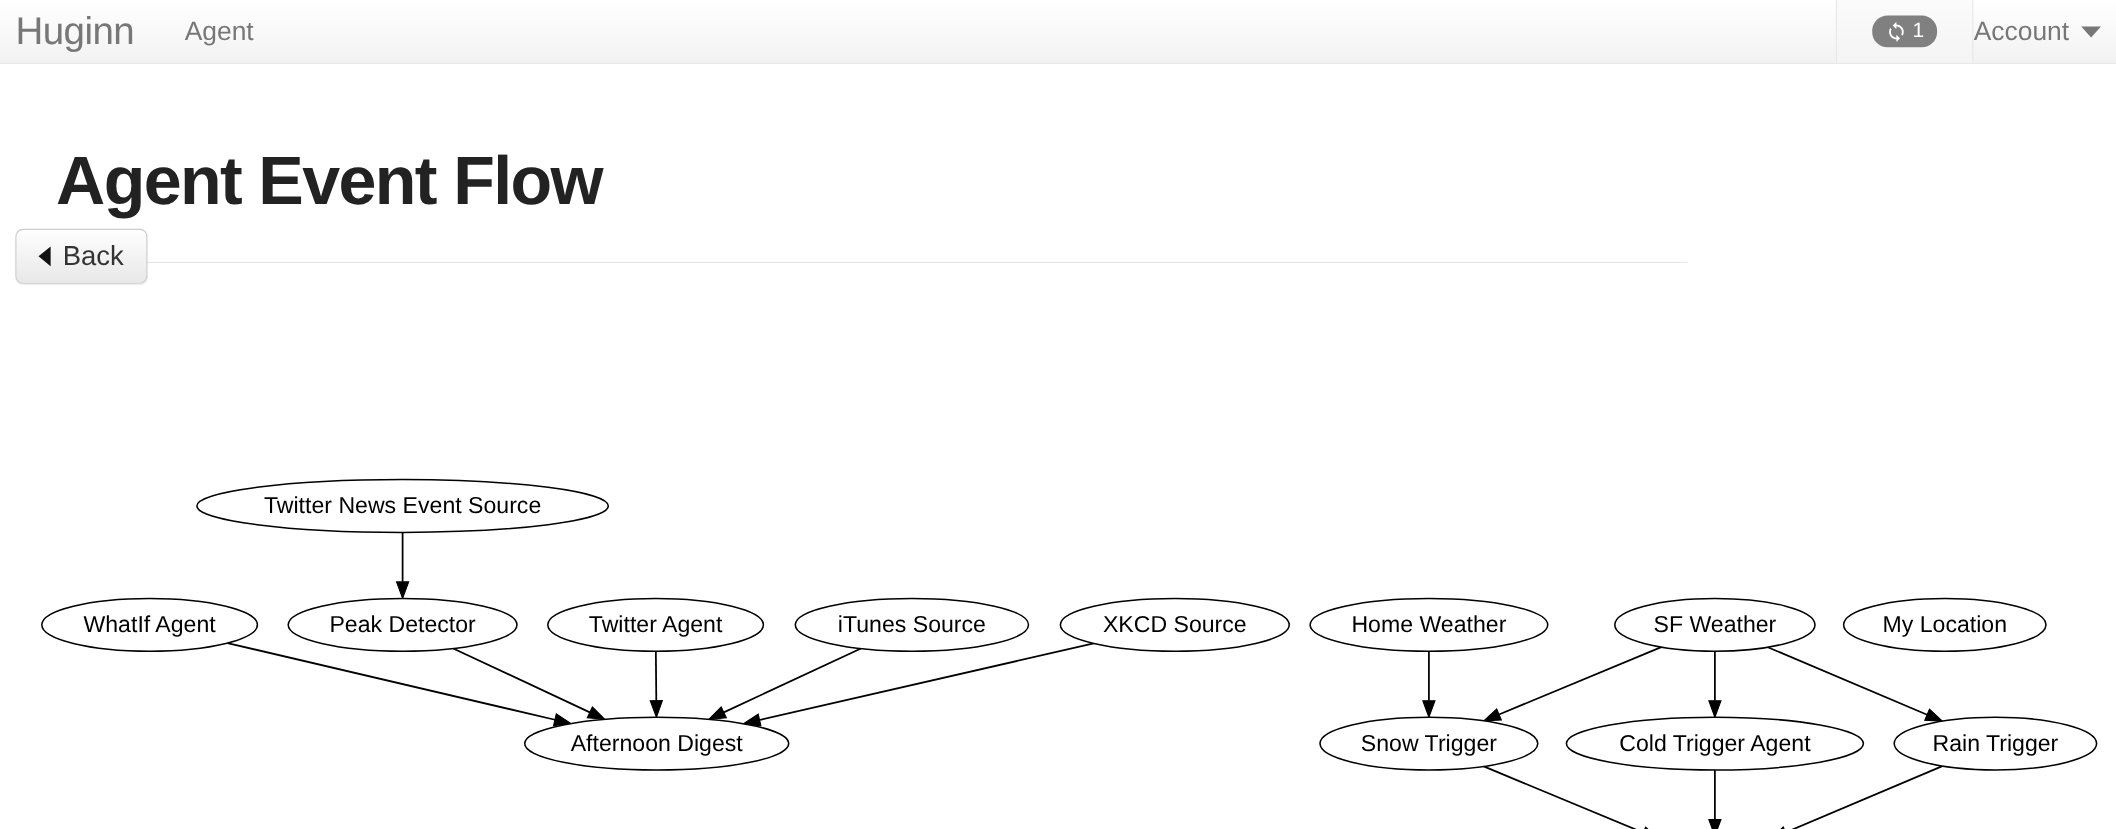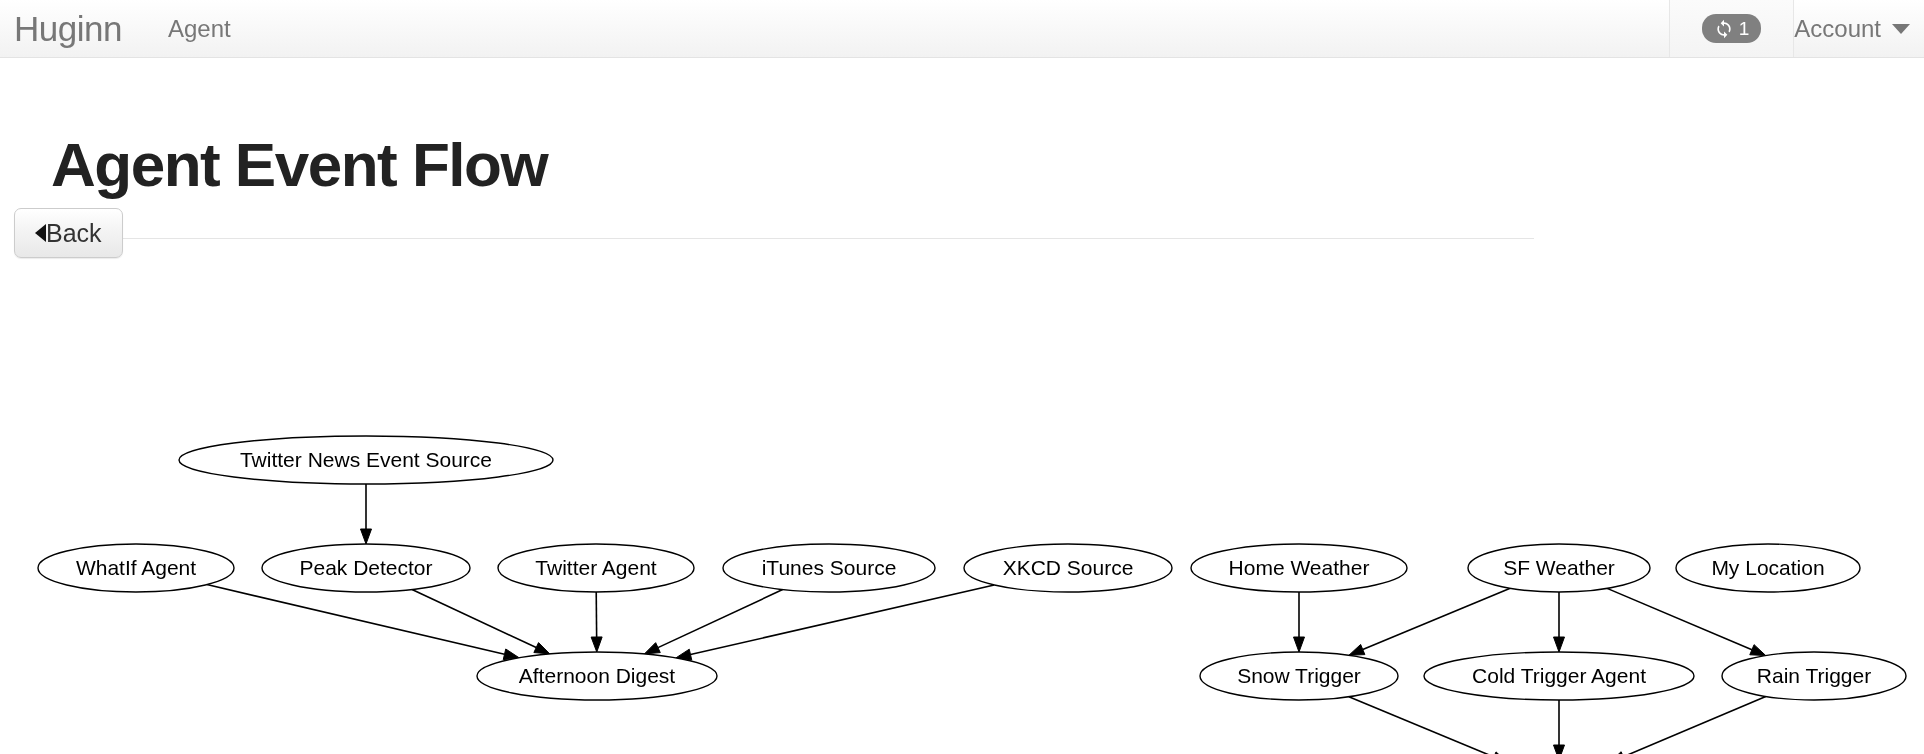--- a/index.html
+++ b/index.html
@@ -116,21 +116,21 @@
     border: 0;
   }
 
   
   .back-btn {
     position: absolute;
     left: 14px;
     top: 208px;
     display: inline-flex;
     align-items: center;
-    gap: 0;
+    gap: 11px;
     height: 50px;
     padding: 0 20px;
     box-sizing: border-box;
     font-size: 25px;
     color: #333333;
     background: linear-gradient(to bottom, #ffffff 0%, #f3f3f3 48%, #e8e8e8 100%);
     border: 1px solid #cccccc;
     border-radius: 7px;
     box-shadow: 0 1px 1px rgba(0,0,0,0.08);
     cursor: pointer;

